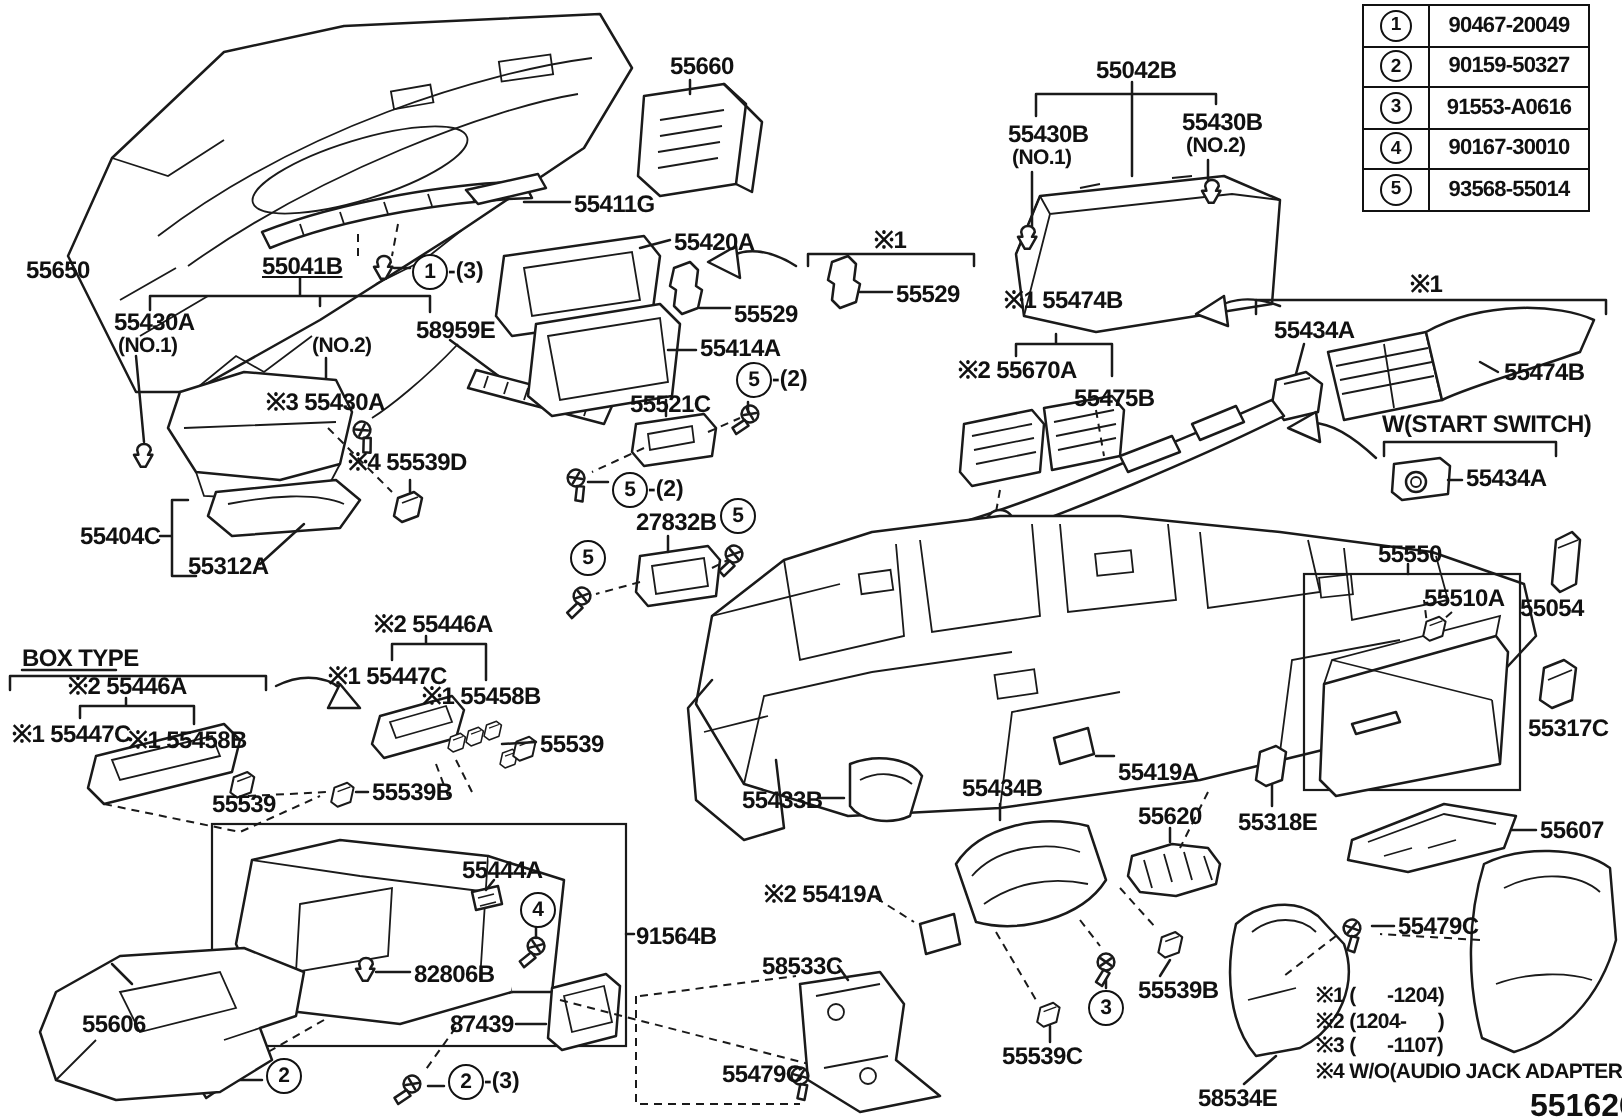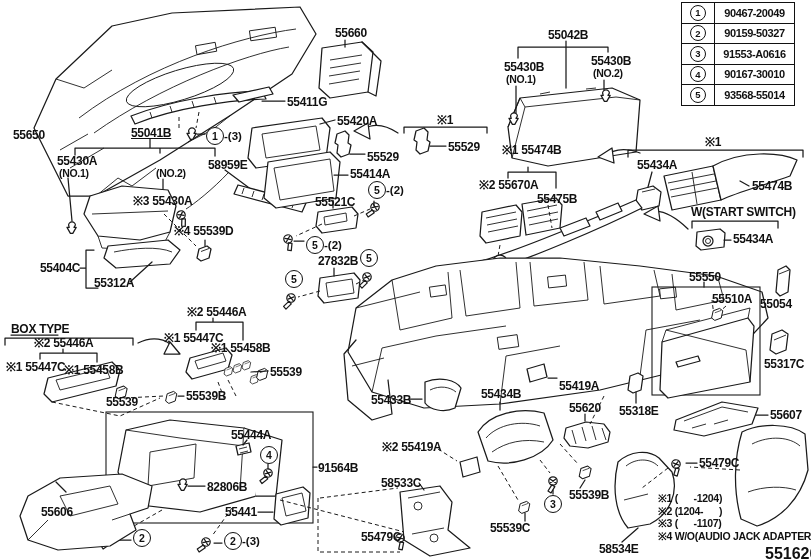--- a/index.html
+++ b/index.html
@@ -354,30 +354,30 @@
       <div class="plabel" style="left: 187px; top: 306px;">※2 55446A</div>
       <div class="plabel" style="left: 164px; top: 332px;">※1 55447C</div>
       <div class="plabel" style="left: 211px; top: 342px;">※1 55458B</div>
       <div class="plabel" style="left: 106px; top: 396px;">55539</div>
       <div class="plabel" style="left: 186px; top: 390px;">55539B</div>
       <div class="plabel" style="left: 270px; top: 366px;">55539</div>
       <div class="plabel" style="left: 41px; top: 474px; margin-top: 32px;">55606</div>
       <div class="plabel" style="left: 231px; top: 429px;">55444A</div>
       <div class="plabel" style="left: 318px; top: 462px;">91564B</div>
       <div class="plabel" style="left: 207px; top: 481px;">82806B</div>
-      <div class="plabel" style="left: 225px; top: 506px;">55441</div>
+      <div class="plabel" style="left: 225px; top: 506px;">87439</div>
       <div class="plabel" style="left: 371px; top: 394px;">55433B</div>
       <div class="plabel" style="left: 481px; top: 388px;">55434B</div>
       <div class="plabel" style="left: 559px; top: 380px;">55419A</div>
       <div class="plabel" style="left: 569px; top: 402px;">55620</div>
       <div class="plabel" style="left: 382px; top: 441px;">※2 55419A</div>
       <div class="plabel" style="left: 381px; top: 477px;">58533C</div>
       <div class="plabel" style="left: 361px; top: 531px;">55479C</div>
       <div class="plabel" style="left: 569px; top: 489px;">55539B</div>
-      <div class="plabel" style="left: 490px; top: 522px;">55539C</div>
+      <div class="plabel" style="left: 501px; top: 522px;">55539C</div>
       <div class="plabel" style="left: 599px; top: 543px;">58534E</div>
       <div class="plabel" style="left: 699px; top: 457px;">55479C</div>
       <div class="plabel" style="left: 689px; top: 271px;">55550</div>
       <div class="plabel" style="left: 712px; top: 293px;">55510A</div>
       <div class="plabel" style="left: 744px; top: 298px; padding-left: 16px;">55054</div>
       <div class="plabel" style="left: 764px; top: 358px;">55317C</div>
       <div class="plabel" style="left: 619px; top: 405px;">55318E</div>
       <div class="plabel" style="left: 770px; top: 409px;">55607</div>
     </div>
 

